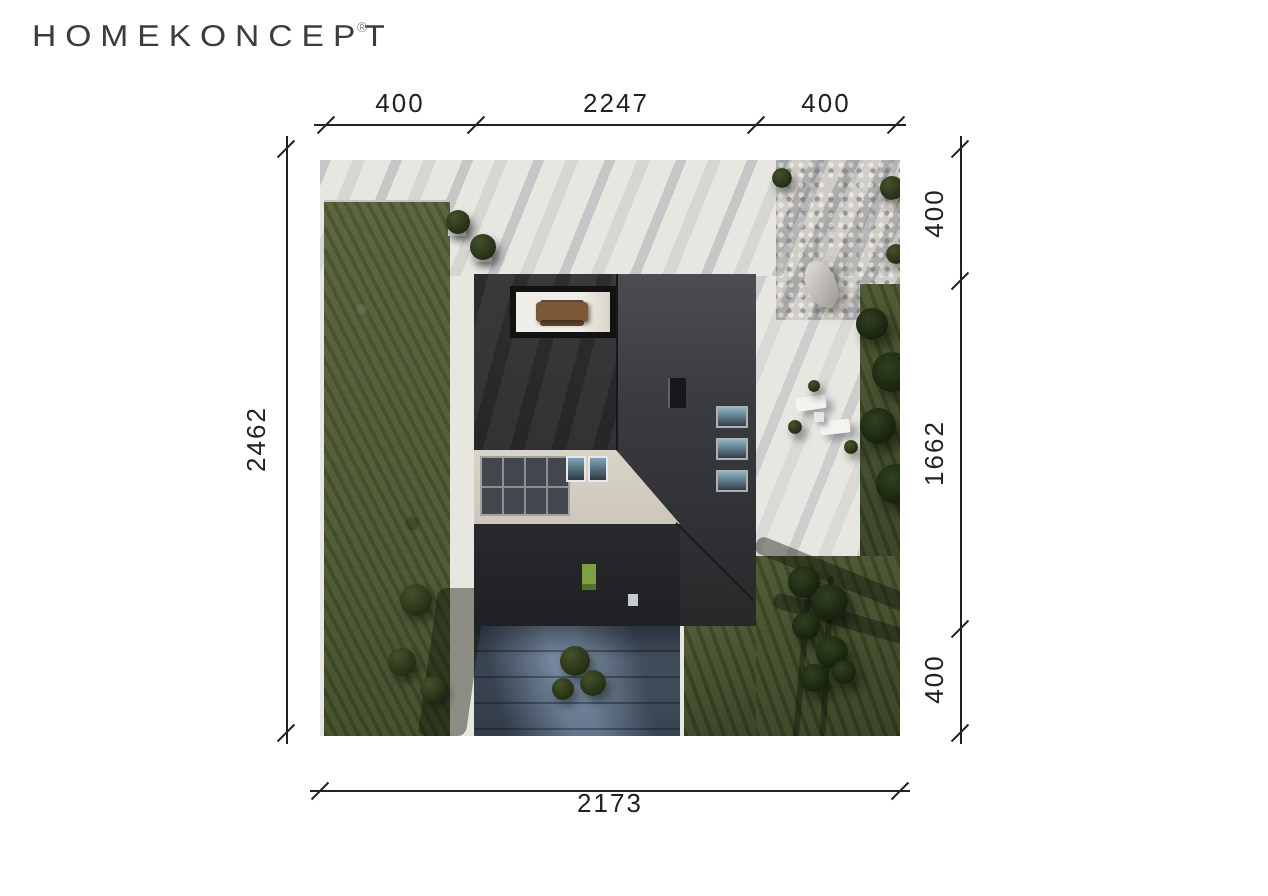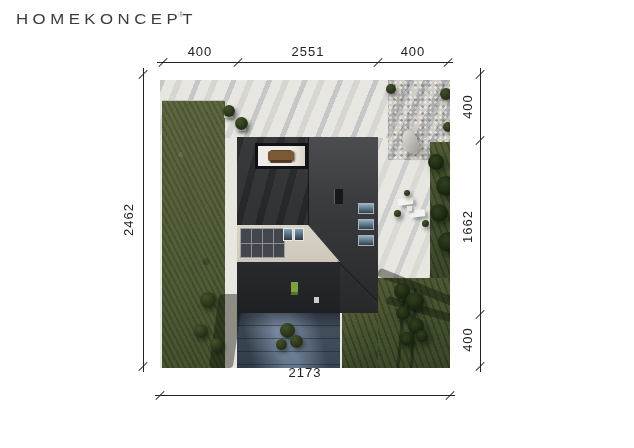--- a/index.html
+++ b/index.html
@@ -72,21 +72,21 @@
     <span class="logo-text">HOMEKONCEPT</span><span class="logo-reg">®</span>
   </div>
 
   <div>
     <div class="dline" style="left:157px;top:62px;width:296px;height:1px;"></div>
     <div class="tick" style="left:157px;top:62px;"></div>
     <div class="tick" style="left:232px;top:62px;"></div>
     <div class="tick" style="left:372px;top:62px;"></div>
     <div class="tick" style="left:442px;top:62px;"></div>
     <div class="dlabel" style="left:170px;top:44px;">400</div>
-    <div class="dlabel" style="left:278px;top:44px;">2551</div>
+    <div class="dlabel" style="left:278px;top:44px;">2247</div>
     <div class="dlabel" style="left:383px;top:44px;">400</div>
   </div>
 
   <div>
     <div class="dline" style="left:143px;top:68px;width:1px;height:304px;"></div>
     <div class="tick" style="left:137px;top:74px;"></div>
     <div class="tick" style="left:137px;top:366px;"></div>
     <div class="dlabel rot" style="left:98px;top:212px;">2462</div>
   </div>
 
@@ -98,21 +98,21 @@
     <div class="tick" style="left:474px;top:366px;"></div>
     <div class="dlabel rot" style="left:437px;top:99px;">400</div>
     <div class="dlabel rot" style="left:437px;top:219px;">1662</div>
     <div class="dlabel rot" style="left:437px;top:332px;">400</div>
   </div>
 
   <div>
     <div class="dline" style="left:155px;top:395px;width:300px;height:1px;"></div>
     <div class="tick" style="left:154px;top:395px;"></div>
     <div class="tick" style="left:444px;top:395px;"></div>
-    <div class="dlabel" style="left:275px;top:365px;">2173</div>
+    <div class="dlabel" style="left:275px;top:394px;">2173</div>
   </div>
 
   <div class="photo">
 
     <div class="abs gravel" style="left:228px;top:0;width:62px;height:80px;"></div>
     <div class="abs shadow-streaks" style="left:0;top:0;width:290px;height:58px;"></div>
     <div class="abs shadow-streaks" style="left:218px;top:58px;width:54px;height:150px;opacity:.8;"></div>
     <div class="abs grass" style="left:2px;top:20px;width:63px;height:268px;border-top:1px solid #c6c4be;"></div>
     <div class="abs grassdark" style="left:270px;top:62px;width:20px;height:150px;"></div>
     <div class="abs grassdark" style="left:218px;top:198px;width:72px;height:90px;"></div>

